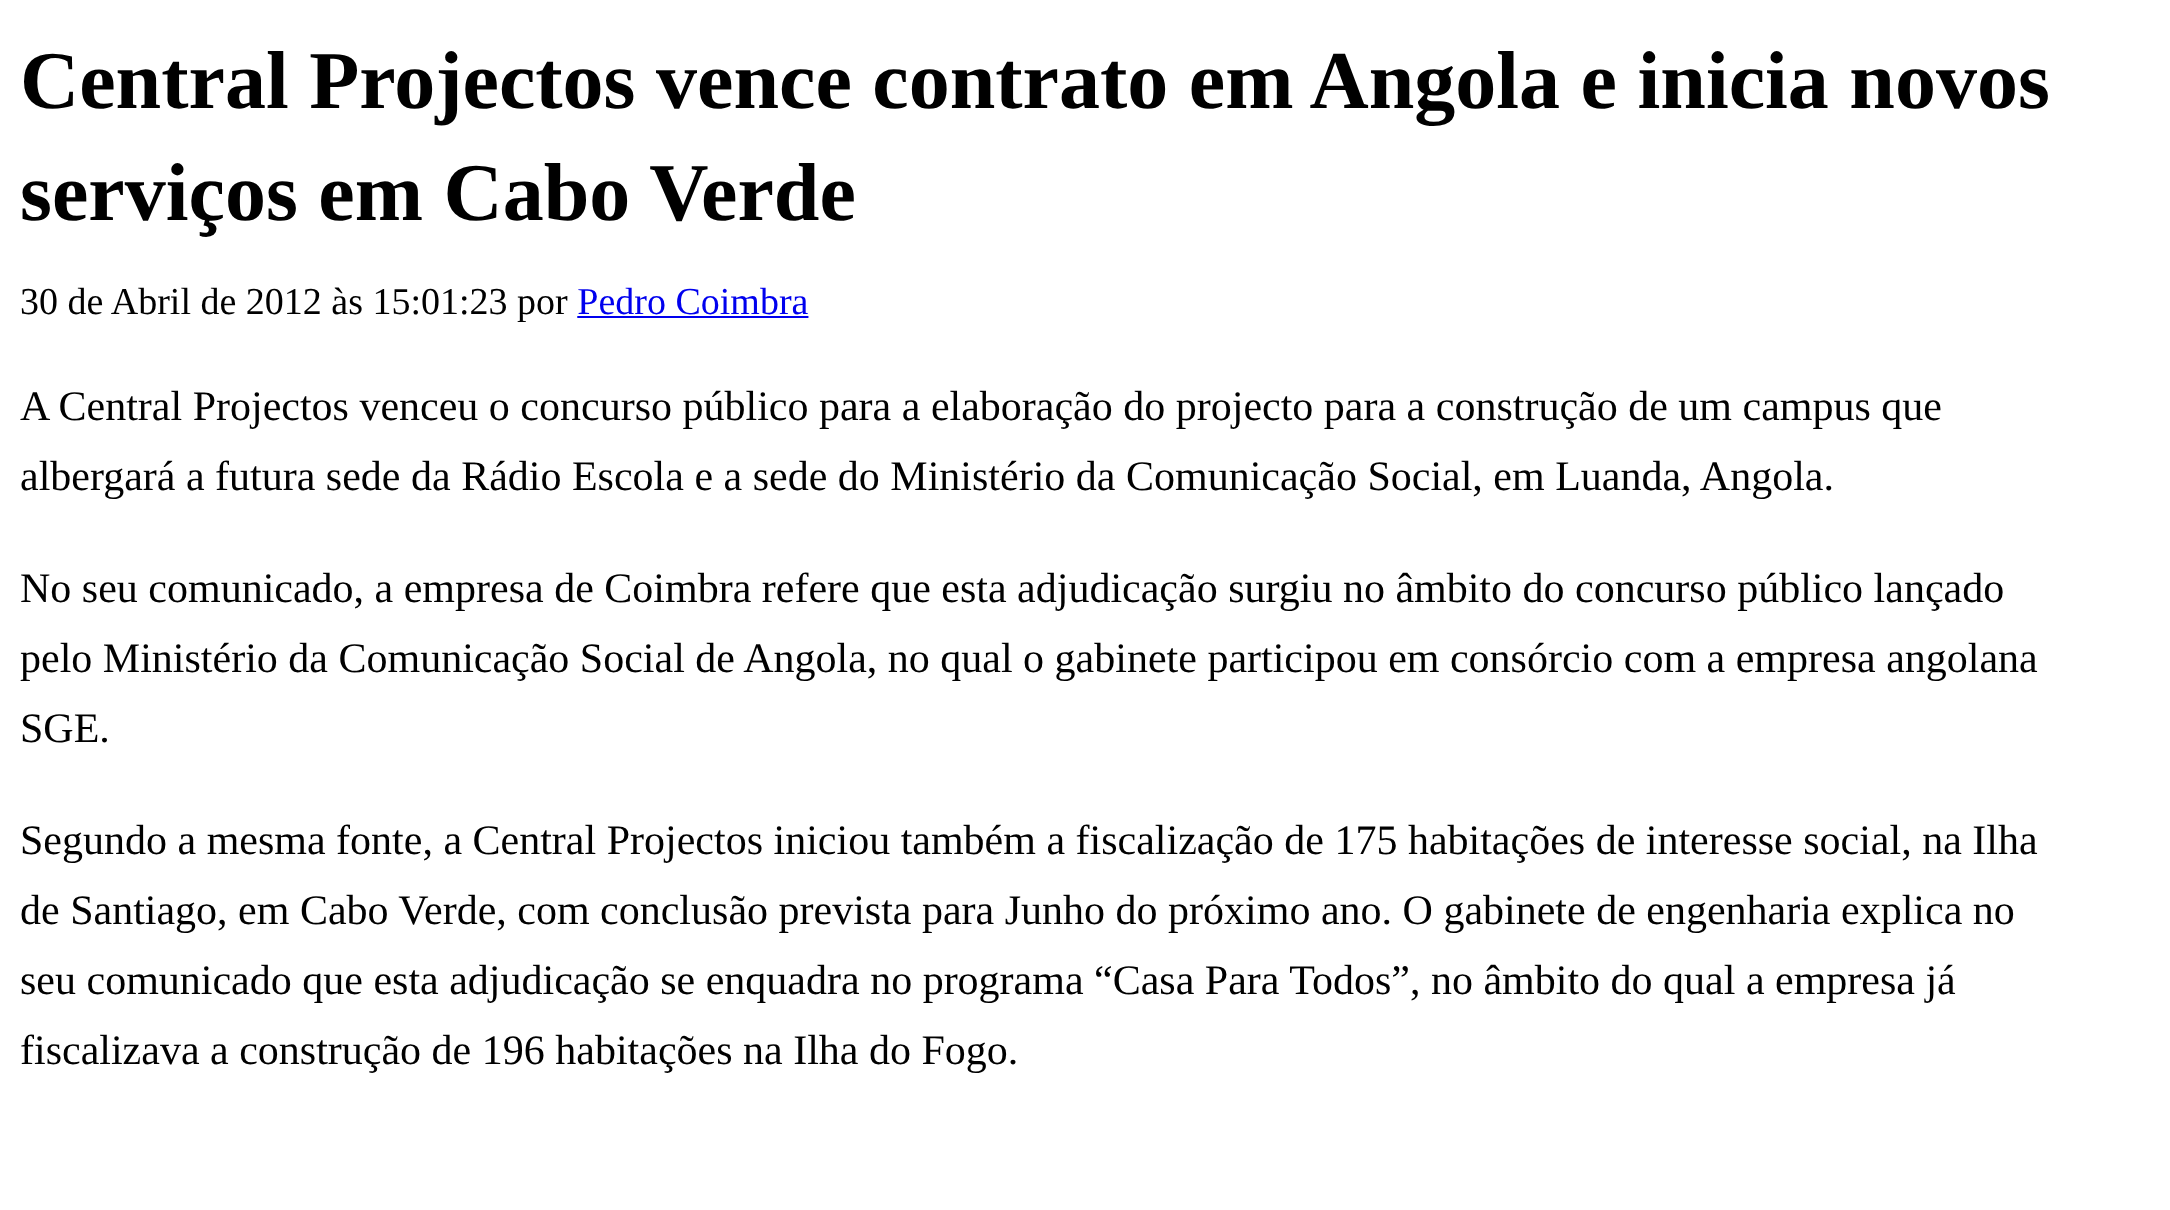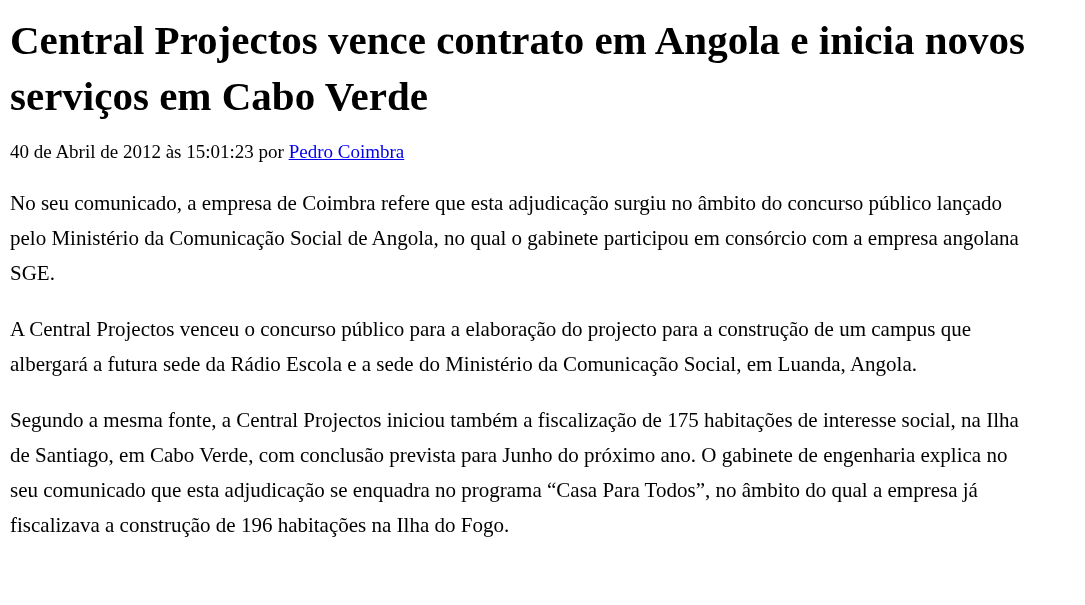--- a/index.html
+++ b/index.html
@@ -44,22 +44,22 @@
   }
 </style>
 </head>
 <body>
 
 <div class="page">
 
   <h1 class="headline">Central Projectos vence contrato em Angola e inicia novos serviços em Cabo Verde</h1>
 
   <div class="byline">
-    <span>40 de Abril de 2012 às 15:01:23 por </span><a href="#">Pedro Coimbra</a>
+    <span>30 de Abril de 2012 às 15:01:23 por </span><a href="#">Pedro Coimbra</a>
   </div>
 
   <div class="article-body">
+    <p>A Central Projectos venceu o concurso público para a elaboração do projecto para a construção de um campus que albergará a futura sede da Rádio Escola e a sede do Ministério da Comunicação Social, em Luanda, Angola.</p>
     <p>No seu comunicado, a empresa de Coimbra refere que esta adjudicação surgiu no âmbito do concurso público lançado pelo Ministério da Comunicação Social de Angola, no qual o gabinete participou em consórcio com a empresa angolana SGE.</p>
-    <p>A Central Projectos venceu o concurso público para a elaboração do projecto para a construção de um campus que albergará a futura sede da Rádio Escola e a sede do Ministério da Comunicação Social, em Luanda, Angola.</p>
     <p>Segundo a mesma fonte, a Central Projectos iniciou também a fiscalização de 175 habitações de interesse social, na Ilha de Santiago, em Cabo Verde, com conclusão prevista para Junho do próximo ano. O gabinete de engenharia explica no seu comunicado que esta adjudicação se enquadra no programa “Casa Para Todos”, no âmbito do qual a empresa já fiscalizava a construção de 196 habitações na Ilha do Fogo.</p>
   </div>
 
 </div>
 
 </body></html>

